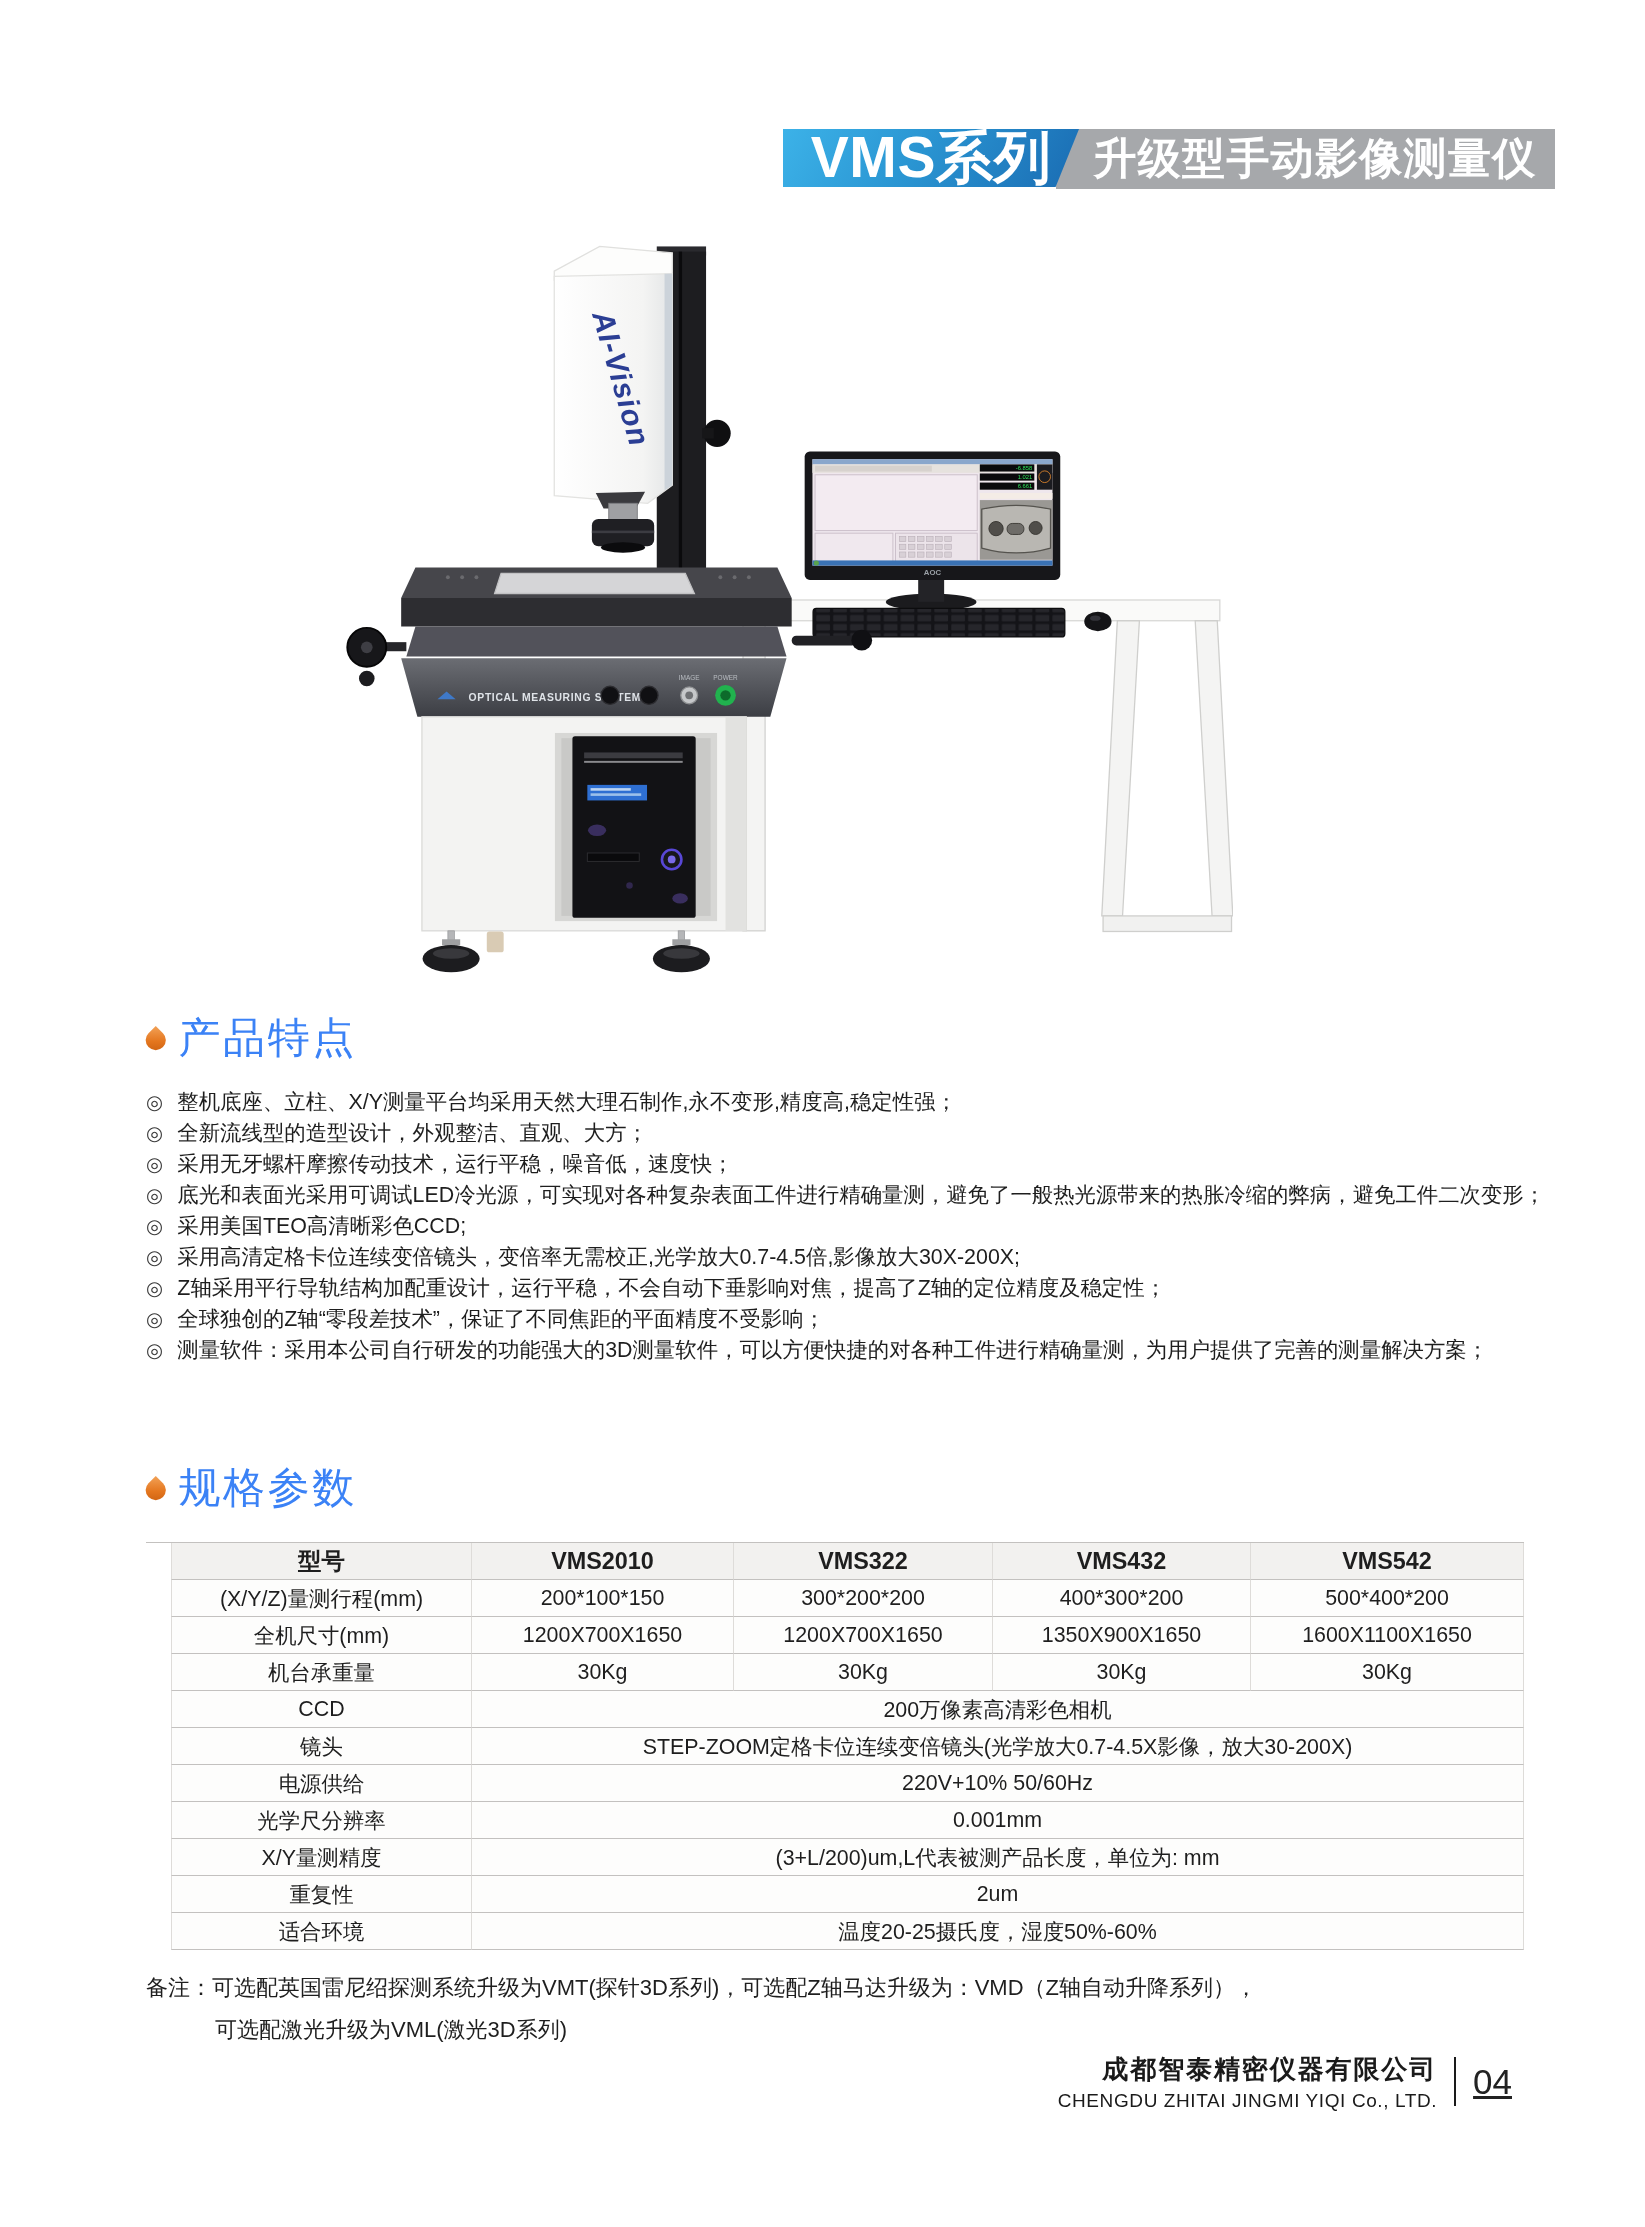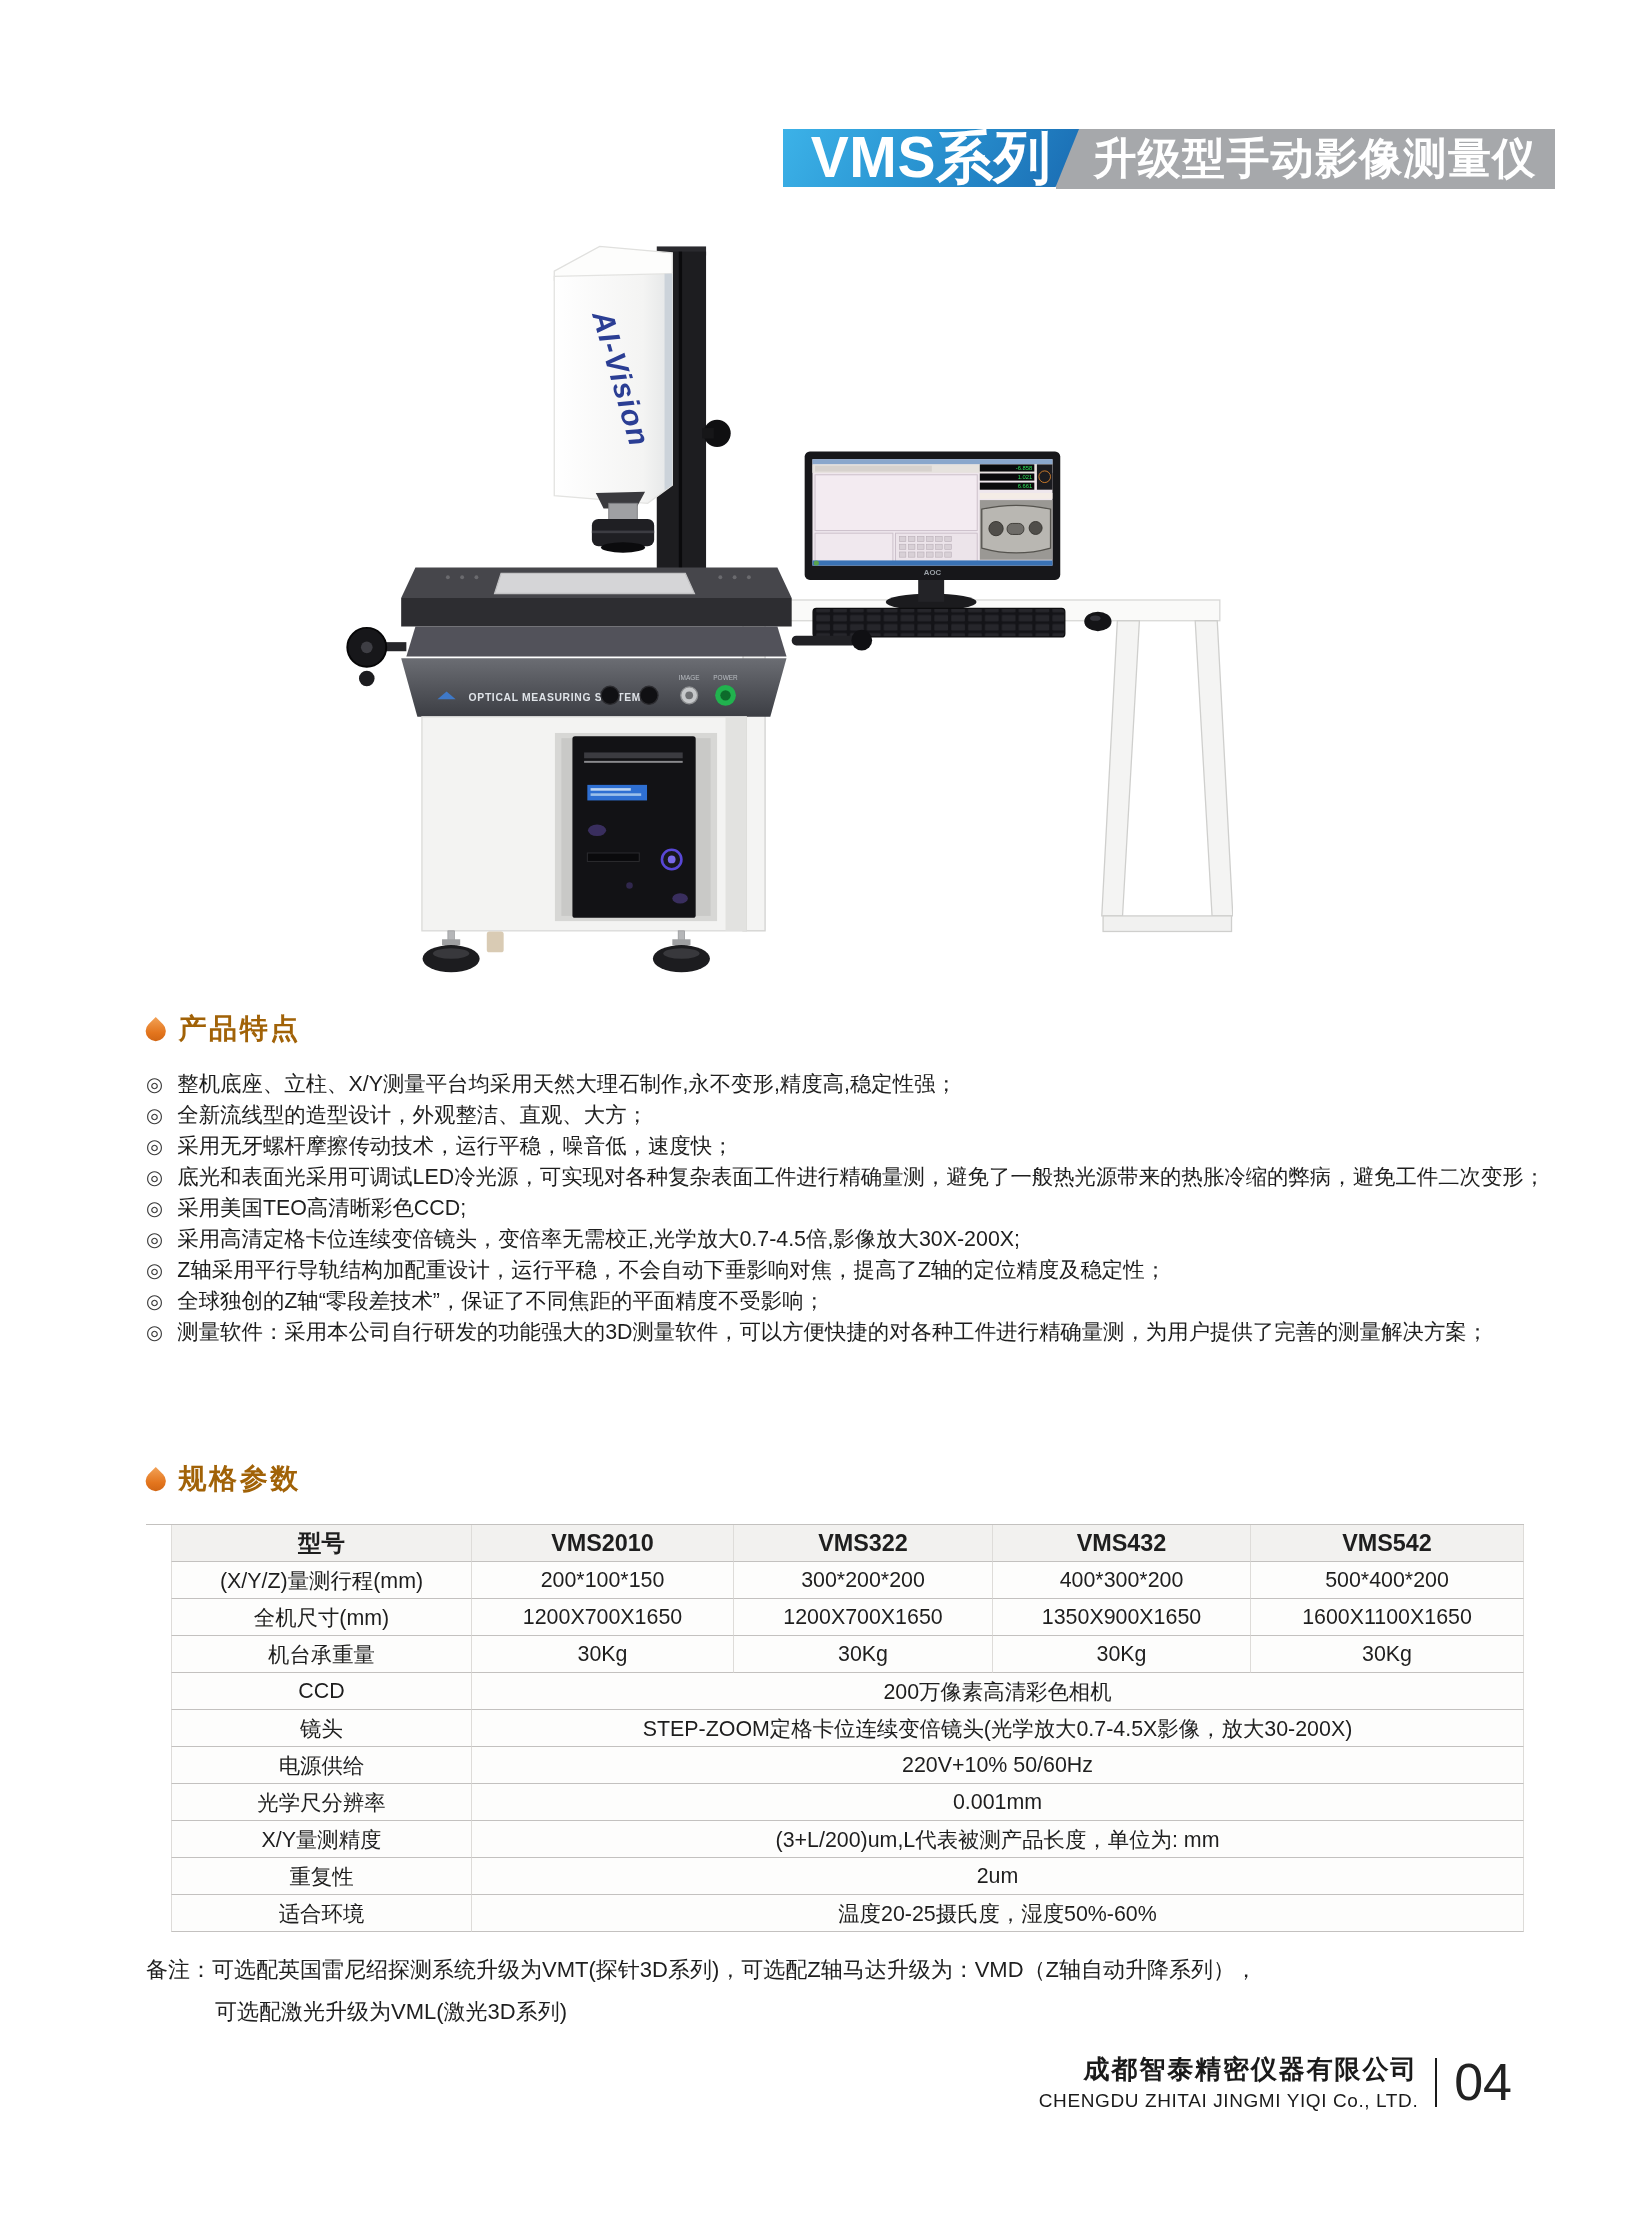--- a/index.html
+++ b/index.html
@@ -11,42 +11,42 @@
     clip-path:polygon(0 0,100% 0,calc(100% - 23.4px) 100%,0 100%);
     display:flex;align-items:center;justify-content:center;}
   .banner-blue span{color:#fff;font-size:57px;font-weight:bold;letter-spacing:0.6px;}
   .banner-gray{position:absolute;left:273px;top:0;width:479px;height:60px;z-index:1;
     background:#a6a8ab;display:flex;align-items:center;justify-content:center;padding-left:19.5px;}
   .banner-gray span{color:#fff;font-size:43px;font-weight:bold;letter-spacing:1.3px;}
   .photo{position:absolute;left:292px;top:214px;width:941px;height:759px;}
   .section-title{display:flex;align-items:center;gap:13px;}
   .drop{width:19.5px;height:19.5px;border-radius:0 50% 50% 50%;transform:rotate(45deg);
     background:linear-gradient(135deg,#f2a257 0%,#e4761e 55%,#c95f10 100%);flex:0 0 auto;margin-top:3.9px;}
-  .section-title h2{margin:0;font-size:28px;font-weight:bold;color:#a16207;letter-spacing:2.6px;}
+  .section-title h2{margin:0;font-size:42px;font-weight:normal;color:#3b82f6;letter-spacing:2.6px;}
   .features{position:absolute;left:146px;top:1010px;width:1493px;}
   .features ul{list-style:none;margin:22px 0 0 0;padding:0;}
   .features li{display:flex;align-items:flex-start;gap:14.3px;height:31px;
     font-size:21.4px;line-height:28.6px;white-space:nowrap;color:#1e1e1e;}
   .blt{font-size:19.5px;line-height:28.6px;color:#3a3a3a;flex:0 0 auto;}
   .specs{position:absolute;left:146px;top:1460px;width:1369px;}
   table.spec{margin-top:26px;width:1353px;border-collapse:separate;border-spacing:0;
     border-top:1.9px solid #c3c1bf;font-size:21.4px;color:#1e1e1e;table-layout:fixed;padding-left:25px;}
   table.spec th,table.spec td{border-bottom:1.9px solid #c3c1bf;border-right:1.3px solid #dedcd9;
     height:36px;text-align:center;padding:0 5.2px;background:#fdfdfc;overflow:hidden;}
   table.spec th:first-child,table.spec td:first-child{border-left:1.3px solid #dedcd9;}
   table.spec th{background:#f2f1ef;font-size:23.4px;font-weight:bold;}
   .note{margin-top:17px;font-size:22px;line-height:42px;color:#1e1e1e;}
   .note p{margin:0;}
   .note .indent{padding-left:69px;}
   footer{position:absolute;right:134px;top:2052px;display:flex;align-items:center;gap:17px;}
   .company{text-align:right;}
   .company .cn{font-size:26px;font-weight:bold;color:#1a1a1a;letter-spacing:1.9px;}
   .company .en{font-size:19px;color:#1a1a1a;letter-spacing:0.6px;margin-top:2.6px;}
   .vbar{width:1.9px;height:49px;background:#1a1a1a;}
-  .pagenum{font-size:52px;color:#222;font-weight:400;}
+  .pagenum{font-size:35px;color:#222;font-weight:400;text-decoration:underline;}
 </style>
 </head>
 <body>
 
 <div class="banner">
   <div class="banner-blue">
     <span>VMS系列</span>
   </div>
   <div class="banner-gray">
     <span>升级型手动影像测量仪</span>

